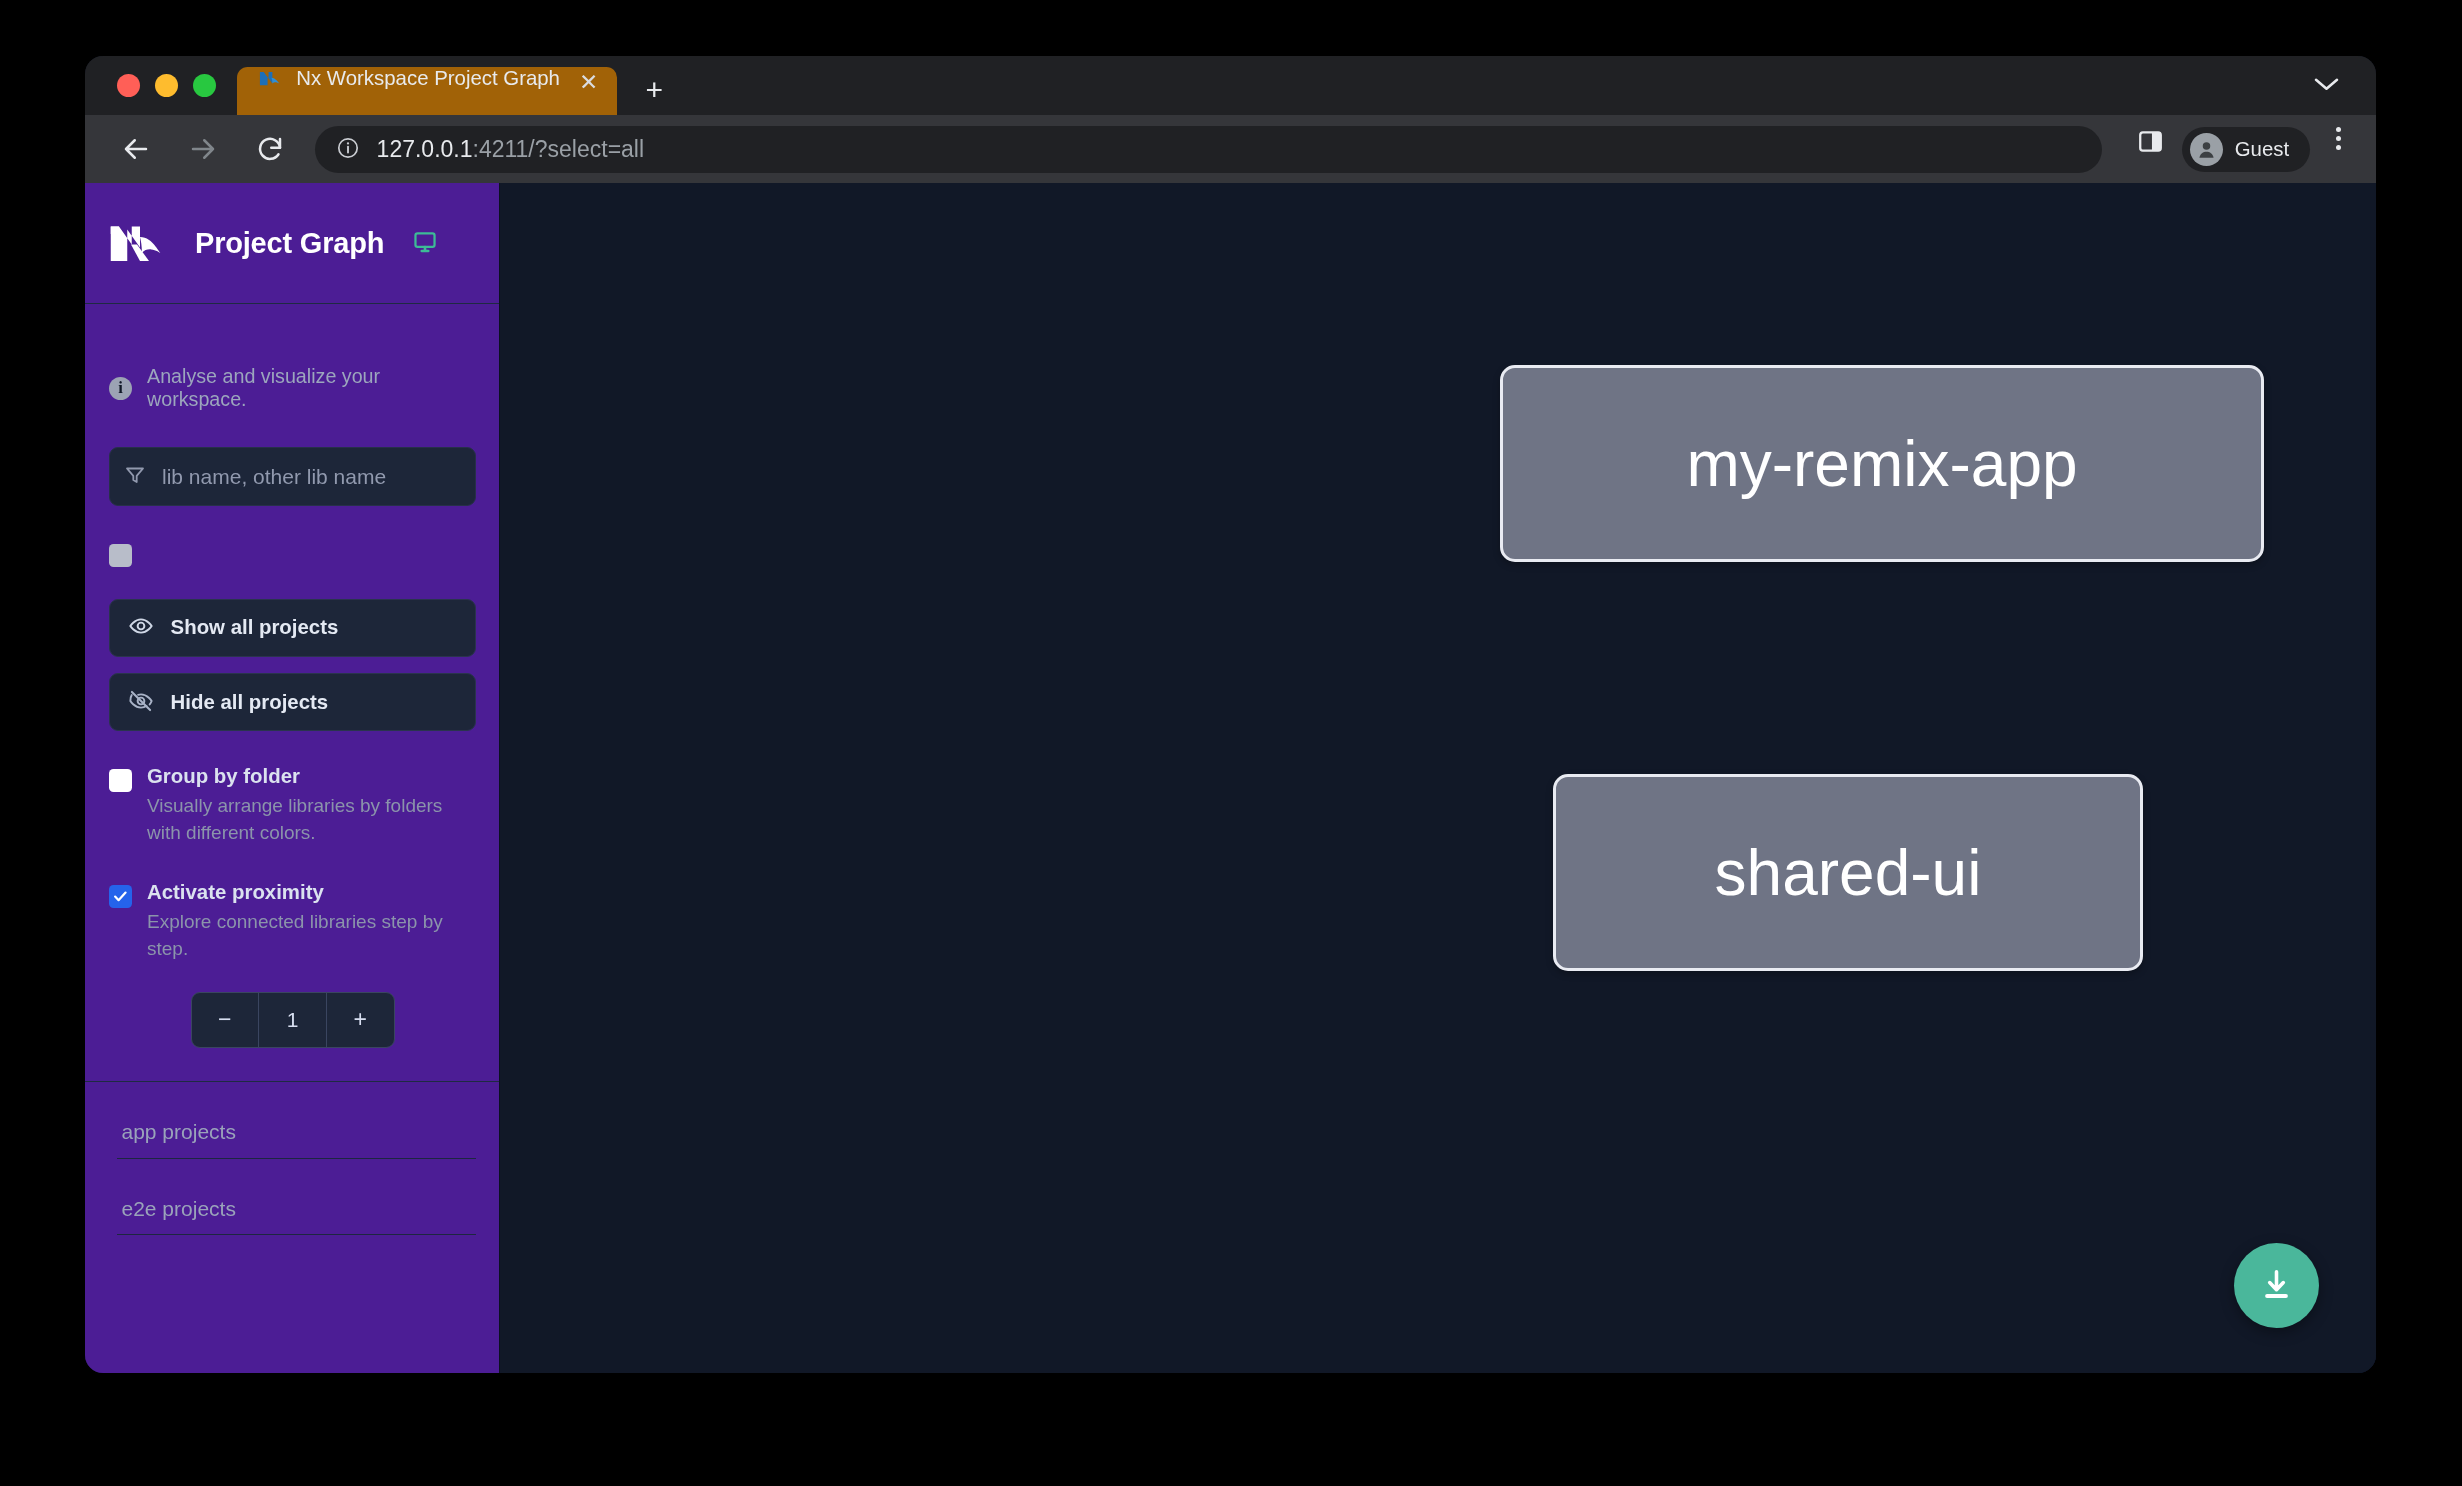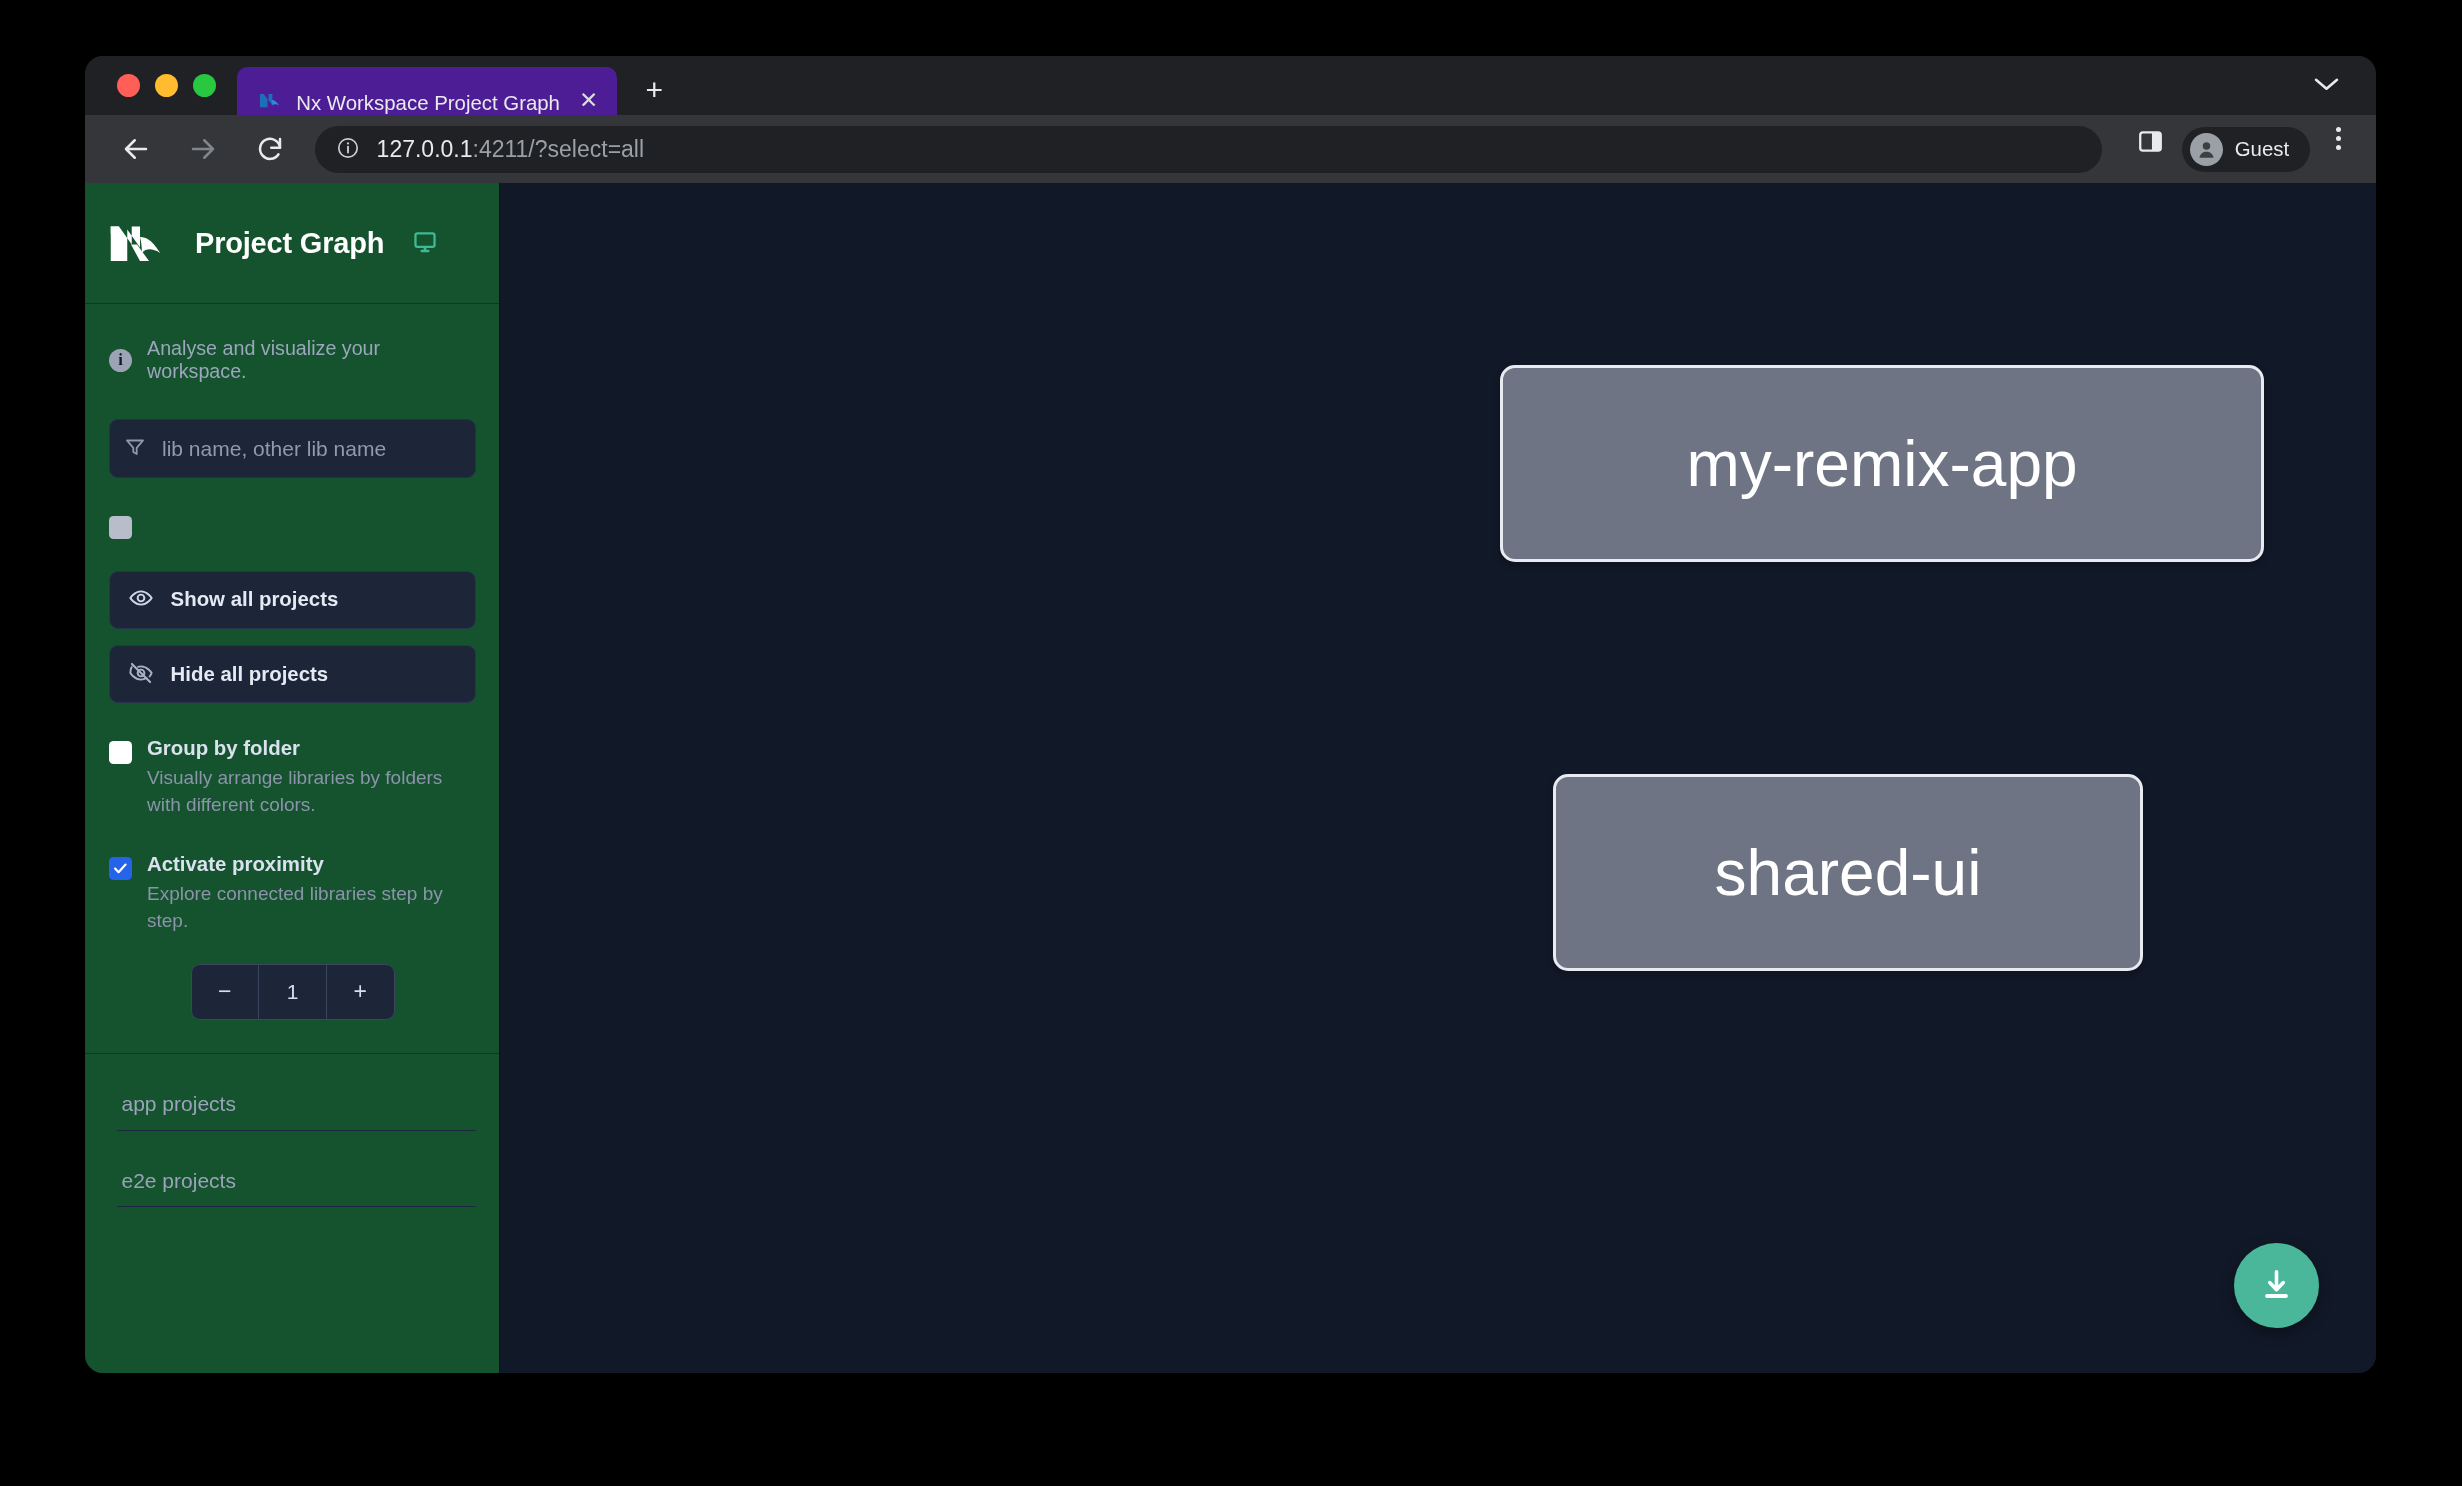--- a/index.html
+++ b/index.html
@@ -33,23 +33,23 @@
   .traffic-lights {
     display: flex; align-items: center; gap: 15px;
     padding: 0 21px 0 32px; height: 59px;
   }
   .tl { width: 23px; height: 23px; border-radius: 50%; }
   .tl.red { background: #ff5f57; }
   .tl.yellow { background: #febc2e; }
   .tl.green { background: #28c840; }
 
   .tab {
-    display: flex; align-items: flex-end;
+    display: flex; align-items: flex-start;
     height: 48px;
-    background: #4c1d95;
+    background: #a16207;
     border-radius: 10.6px 10.6px 0 0;
     padding: 0 13.6px 0 19.7px;
     gap: 13.6px;
     min-width: 348px;
     position: relative;
   }
   .tab-favicon {
     width: 26px; height: 26px;
     display: flex; align-items: center; justify-content: center;
   }
@@ -127,23 +127,24 @@
   .viewport {
     position: relative;
     height: calc(1317px - 59px - 68px);
     background: #0f1629;
     display: flex;
   }
 
   
   .sidebar {
     width: 414px;
-    background: #14532d;
+    background: #4c1d95;
     display: flex; flex-direction: column;
     position: relative;
+    gap: 28px;
   }
   .sidebar-header {
     height: 121px;
     display: flex; align-items: center;
     gap: 23px;
     padding: 0 0 0 23px;
     border-bottom: 0.8px solid #1f2a42;
   }
   .nx-logo { width: 64px; height: 42px; flex: none; }
   .app-title { color: #ffffff; font-size: 29px; font-weight: 700; letter-spacing: -0.2px; }

